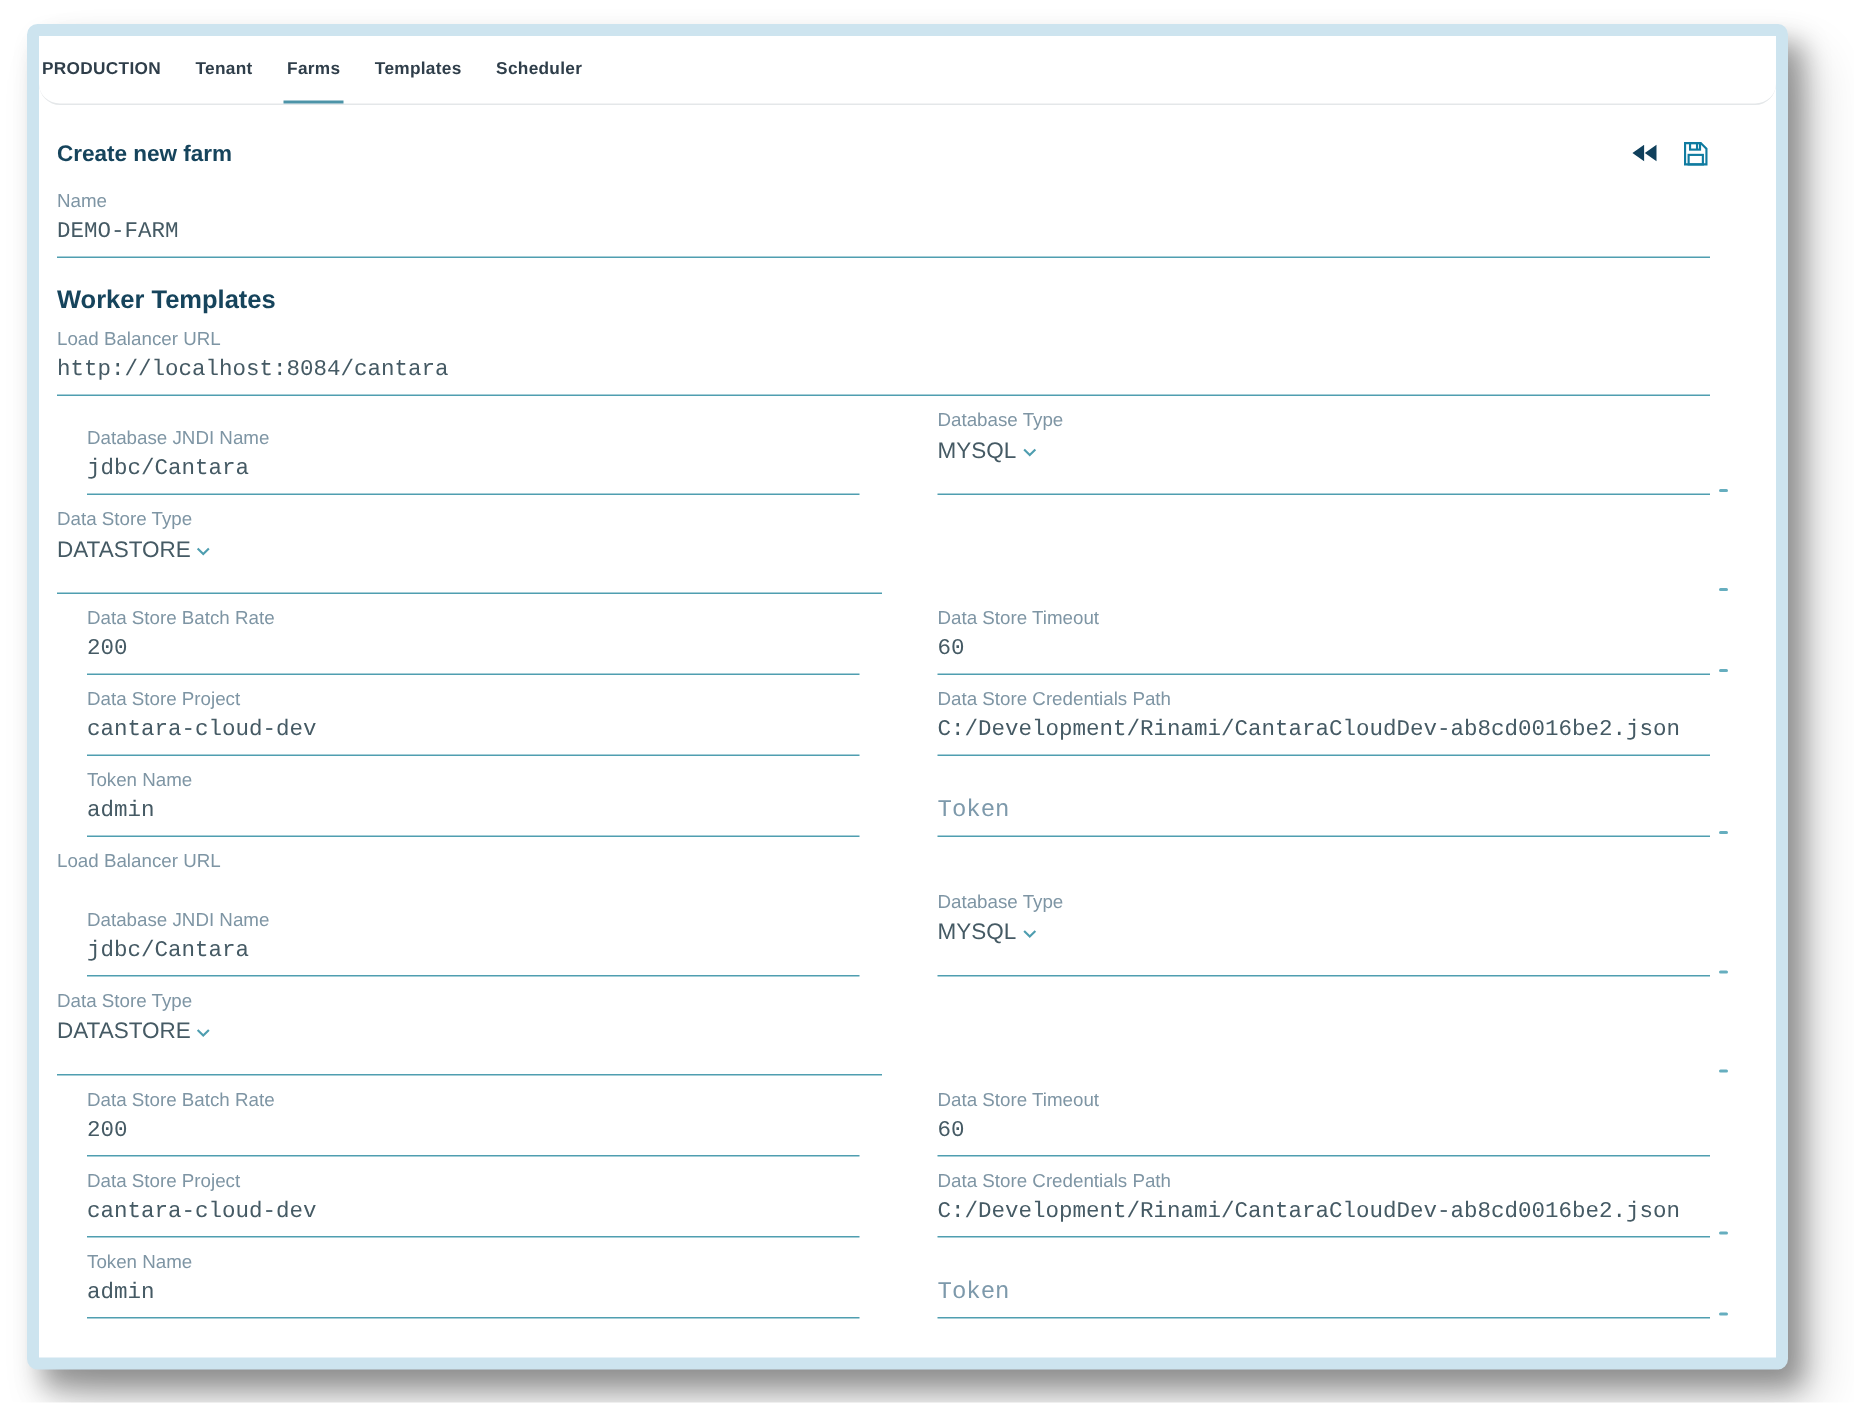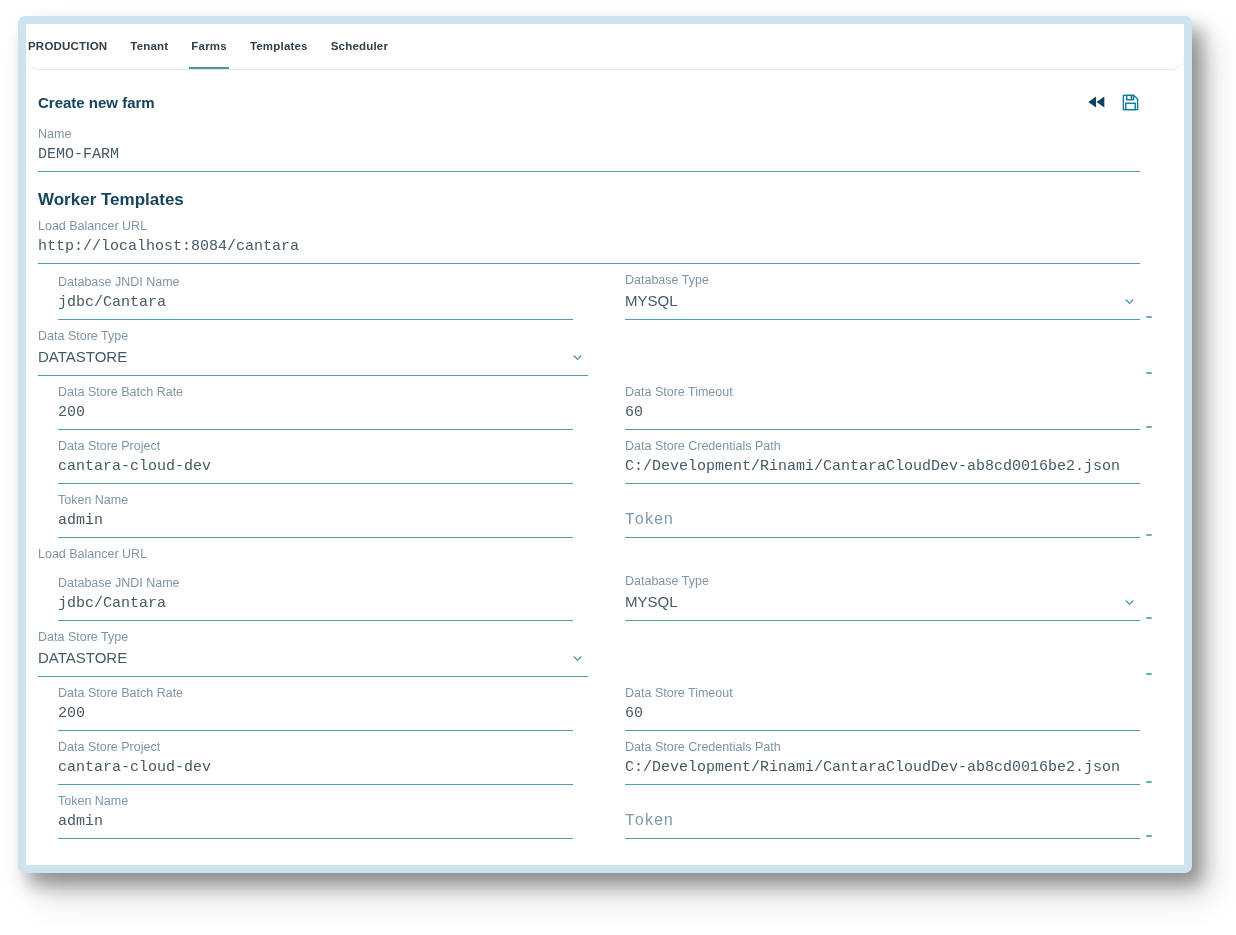--- a/index.html
+++ b/index.html
@@ -51,23 +51,23 @@
   
   .field{display:flex;flex-direction:column;justify-content:flex-end;position:relative;}
   .field-label{font-size:12.5px;color:var(--label);margin-bottom:4px;line-height:14px;}
   .field input{
     border:none;outline:none;background:transparent;width:100%;
     font-family:Liberation Mono, monospace;font-size:15px;color:var(--value);line-height:20px;
     padding:0 0 6px 0;border-bottom:1.5px solid var(--accent);
   }
   .field input::placeholder{color:#7d99ab;font-size:16px;opacity:1;}
   .select-box{
-    display:flex;align-items:center;justify-content:space-between;
+    display:flex;align-items:center;justify-content:flex-start;
     border-bottom:1.5px solid var(--accent);
-    padding:0 2px 8px 0;cursor:pointer;
+    padding:0 2px 18px 0;cursor:pointer;
   }
   .select-value{font-size:15px;color:var(--value);line-height:20px;}
   .name-field{margin-top:13px;}
   .section-title{font-size:17px;font-weight:700;color:var(--accent-dark);margin:18px 0 4px 0;}
   .row{display:flex;gap:32px;margin-top:9px;position:relative;}
   .col{width:535px;margin-left:20px;}
   .col-select-l{width:550px;}
   .full{width:1102px;}
   .tick{
     position:absolute;right:-12px;bottom:2px;width:6px;height:2px;

